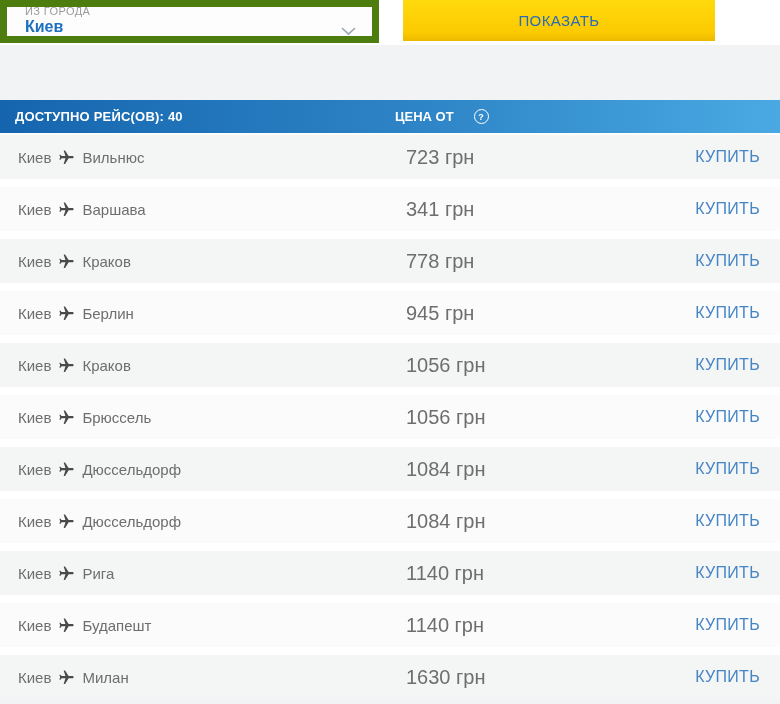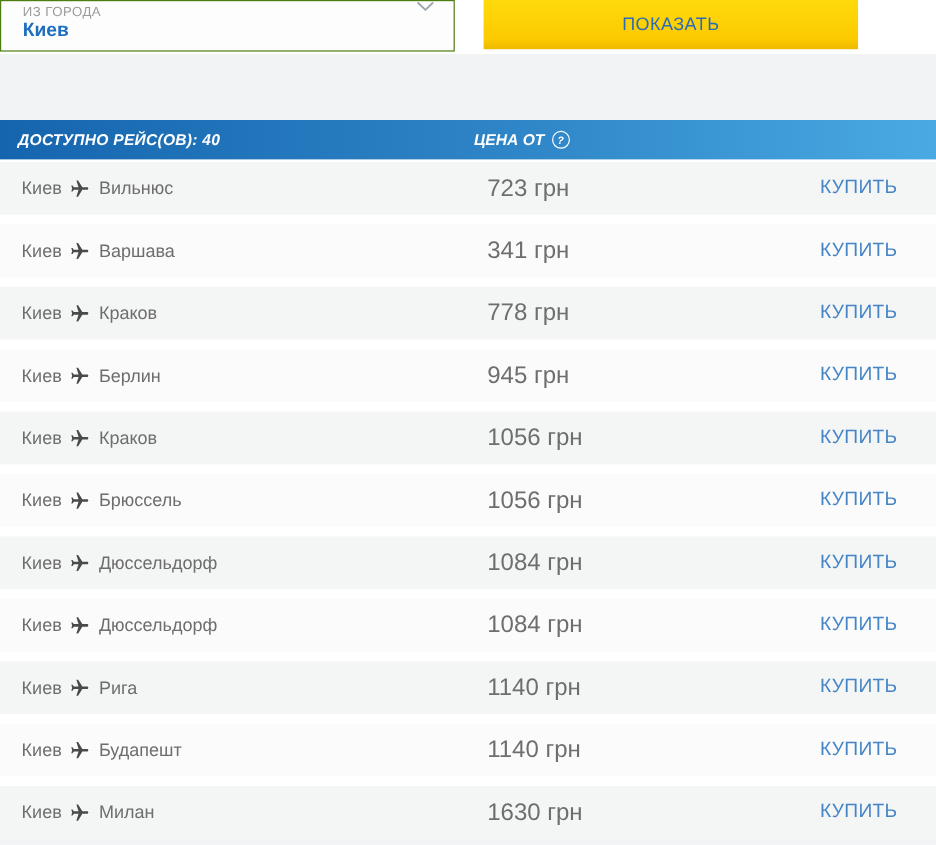--- a/index.html
+++ b/index.html
@@ -14,23 +14,23 @@
   .top-bar {
     position: relative;
     height: 45px;
     background: #ffffff;
   }
   .select-box {
     position: absolute;
     left: 0; top: 0;
     width: 379px; height: 43px;
     background: #fdfdfd;
-    border: 1px solid #4d7c0f;
+    border: 7px solid #4d7c0f;
     display: flex;
-    align-items: flex-start;
+    align-items: flex-end;
     justify-content: space-between;
     padding: 0 16px 0 18px;
     cursor: pointer;
   }
   .select-texts { display: flex; flex-direction: column; line-height: 1.15; padding-top: 3px; }
   .select-label {
     font-size: 11px;
     color: #9b9b9b;
     letter-spacing: 0.4px;
   }
@@ -58,24 +58,23 @@
   .table-header {
     margin-top: 55px;
     height: 33px;
     background: linear-gradient(90deg, #1565ae 0%, #2e85c7 55%, #4aa9e2 100%);
     display: grid;
     grid-template-columns: 395px 1fr;
     align-items: center;
     color: #ffffff;
     font-size: 13px;
     font-weight: bold;
-    font-style: italic;
   }
   .header-left { padding-left: 15px; letter-spacing: 0.2px; }
-  .header-price { display: flex; align-items: flex-end; gap: 6px; }
+  .header-price { display: flex; align-items: flex-end; gap: 20px; }
   .q-icon {
     width: 15px; height: 15px;
     border: 1.5px solid #ffffff;
     border-radius: 50%;
     display: inline-flex;
     align-items: center;
     justify-content: center;
     font-size: 9px;
     font-weight: bold;
     color: #ffffff;
@@ -100,21 +99,21 @@
     display: flex;
     align-items: center;
     gap: 7px;
   }
   .plane { display: flex; align-items: center; }
   .price {
     padding-left: 11px;
     font-size: 20px;
     color: #6e6e6e;
   }
-  .buy { text-align: right; padding-right: 32px; }
+  .buy { text-align: right; padding-right: 20px; }
   .buy-link {
     font-size: 16px;
     color: #4585c5;
     text-decoration: none;
     letter-spacing: 0.3px;
     cursor: pointer;
   }
 </style>
 </head>
 <body>

